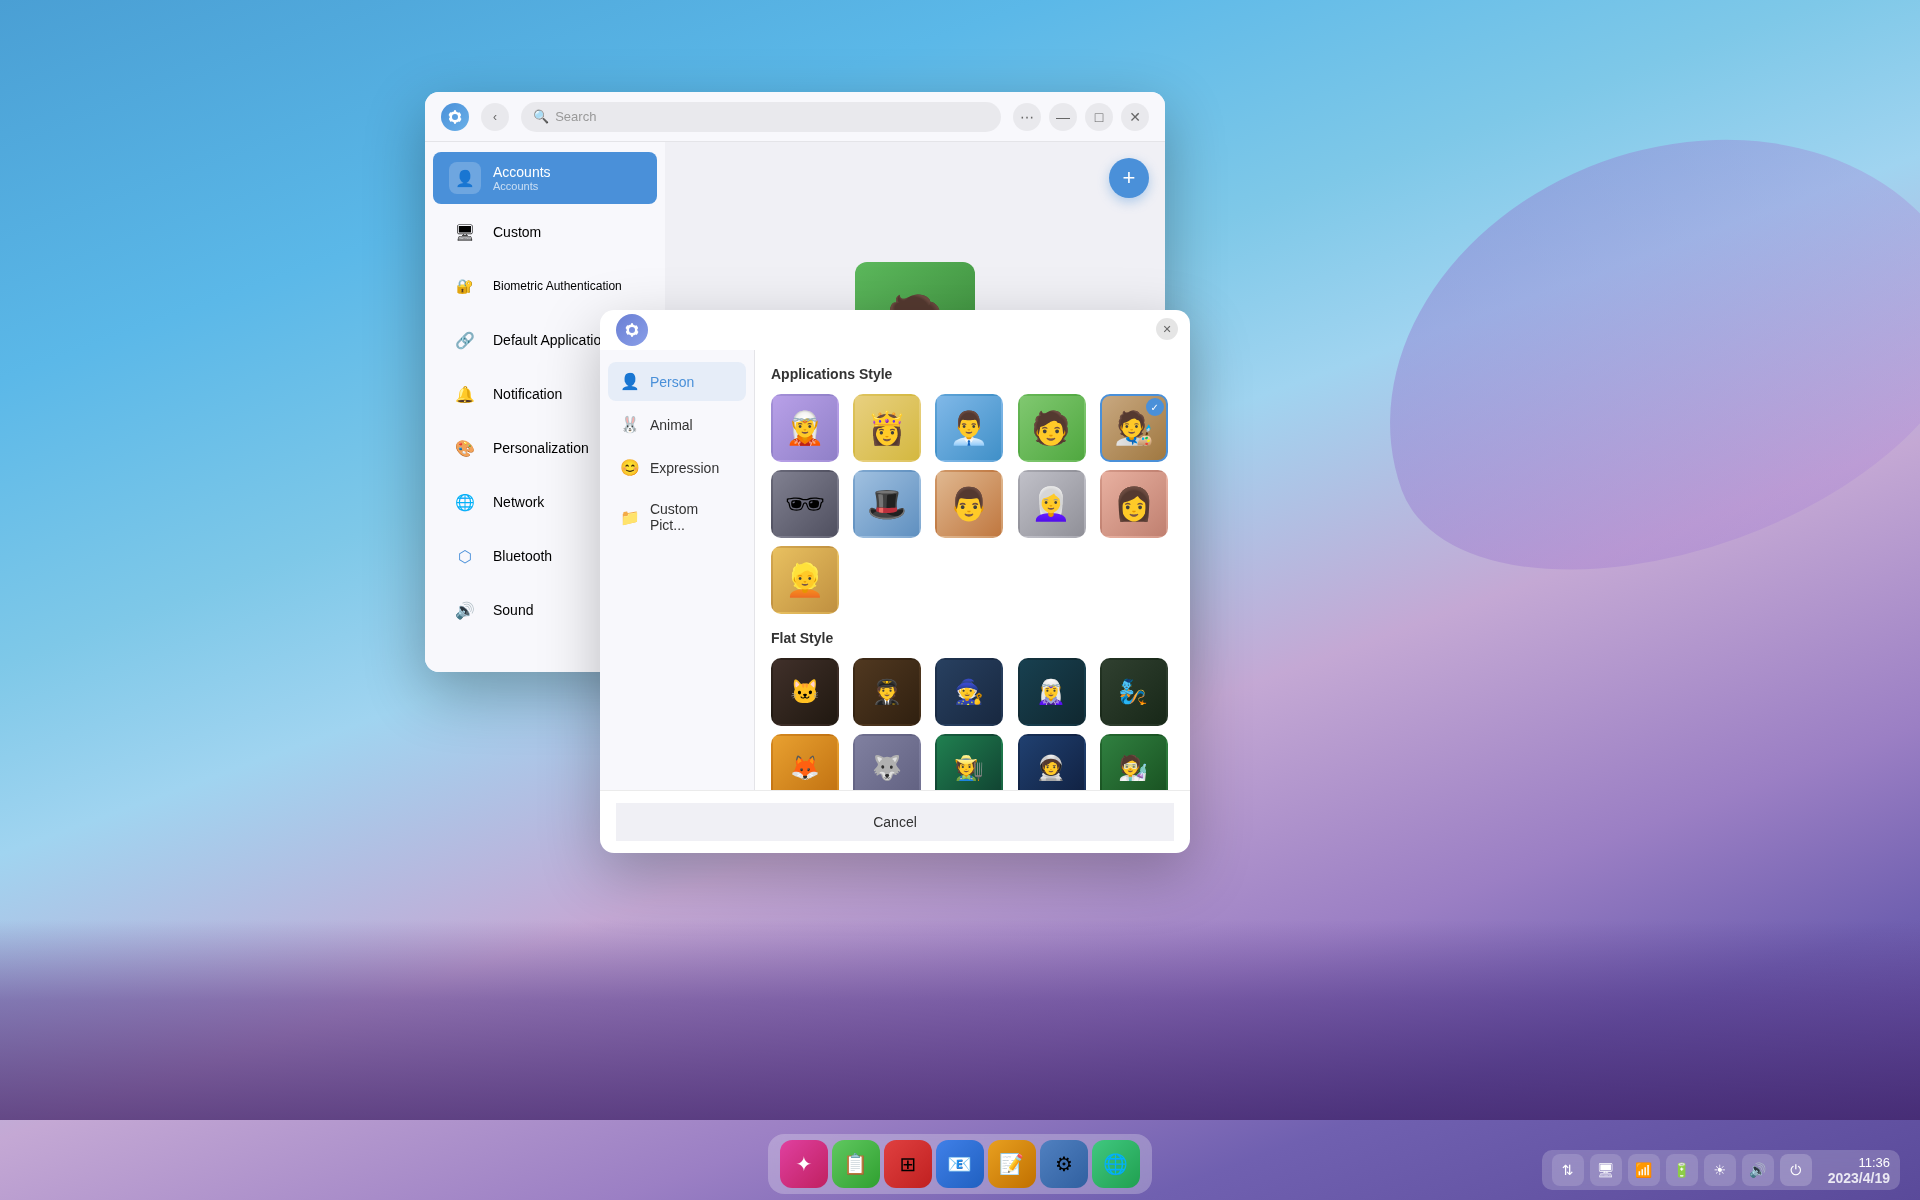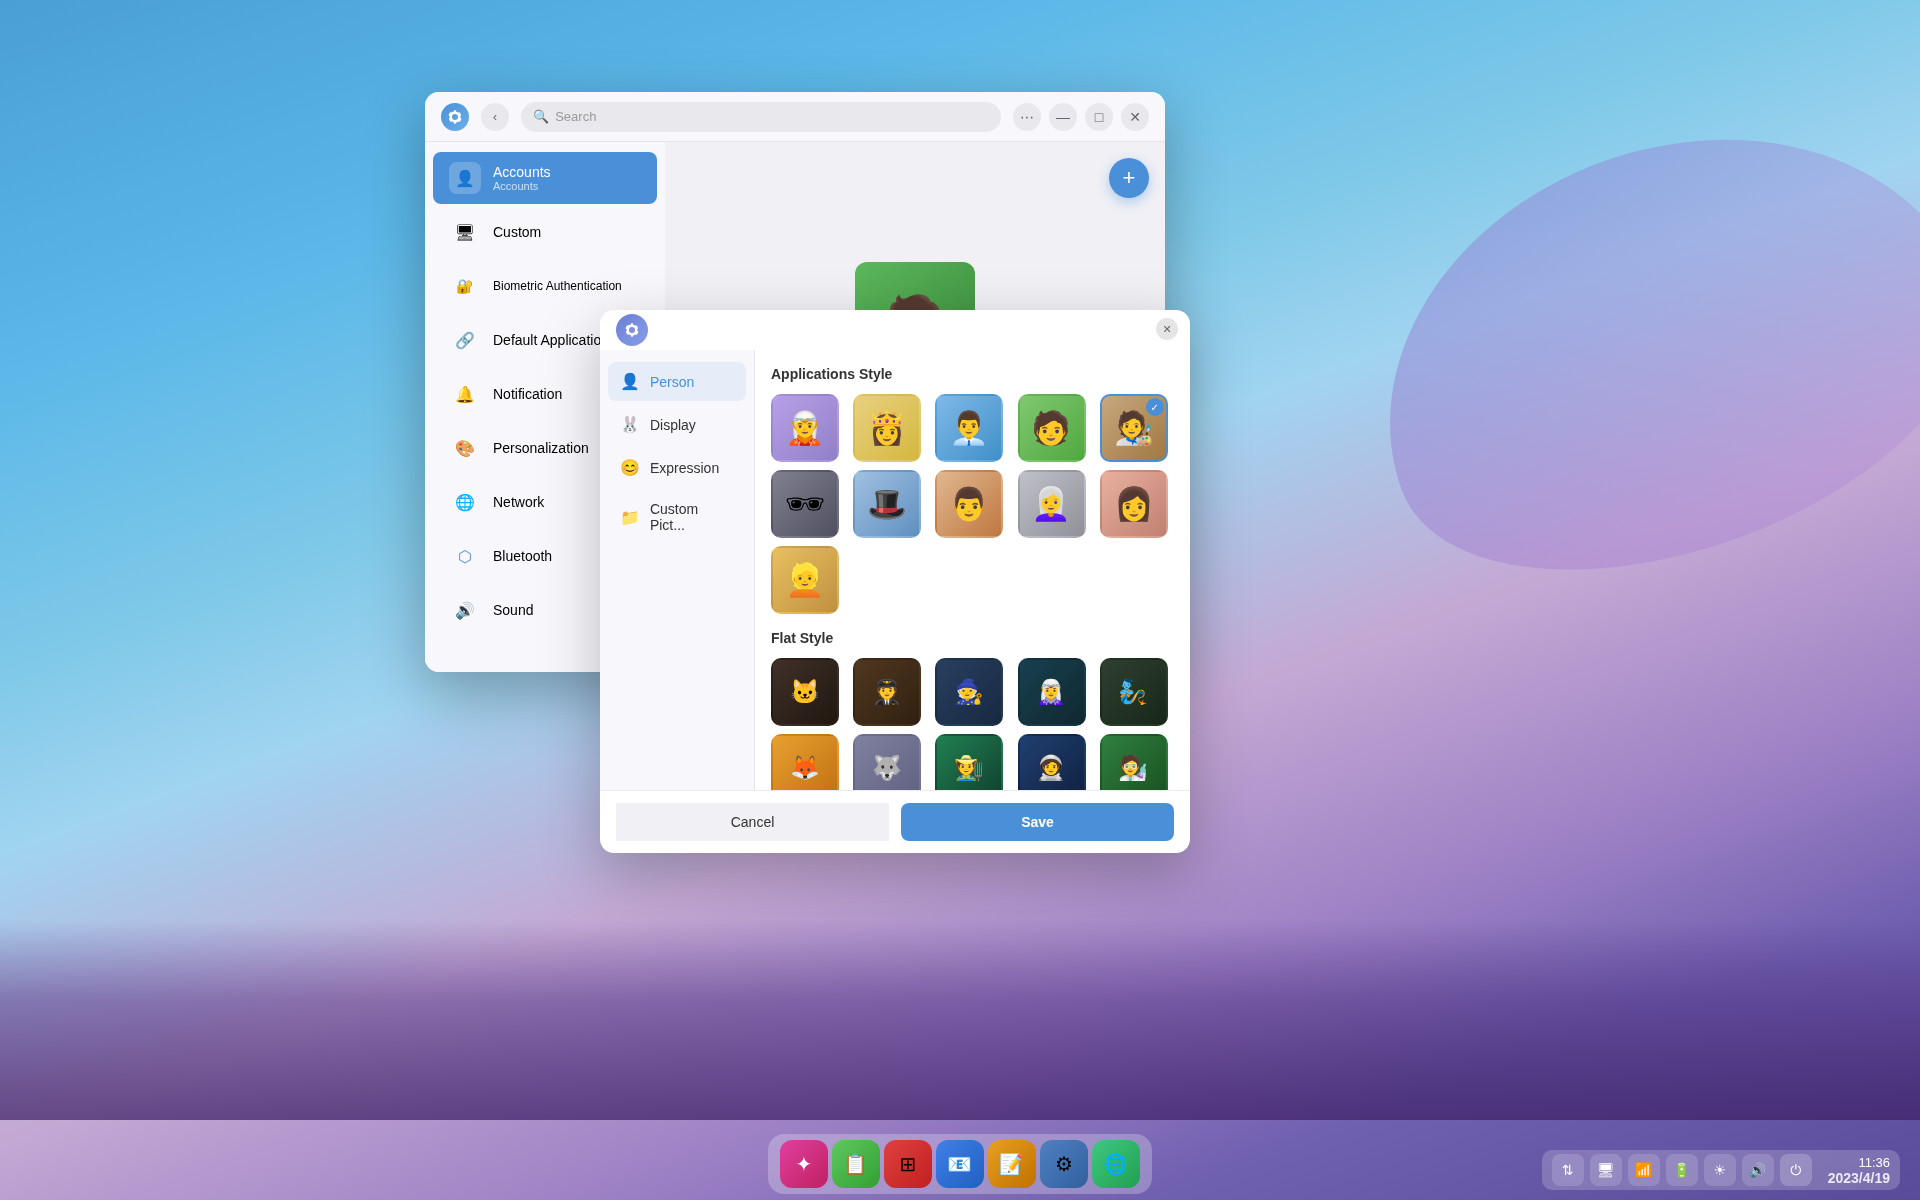--- a/index.html
+++ b/index.html
@@ -622,21 +622,21 @@
 
   <div class="dialog-body">
 
     <div class="dialog-sidebar">
       <div class="category-item active">
         <span class="category-icon">👤</span>
         <span>Person</span>
       </div>
       <div class="category-item">
         <span class="category-icon">🐰</span>
-        <span>Display</span>
+        <span>Animal</span>
       </div>
       <div class="category-item">
         <span class="category-icon">😊</span>
         <span>Expression</span>
       </div>
       <div class="category-item">
         <span class="category-icon">📁</span>
         <span>Custom Pict...</span>
       </div>
     </div>
@@ -712,21 +712,20 @@
         </div>
         <div class="avatar-item" style="background:linear-gradient(135deg,#308040,#185020);">
           <div class="avatar-face" style="font-size:24px;">🧑‍🔬</div>
         </div>
       </div>
     </div>
   </div>
 
   <div class="dialog-footer">
     <button class="btn-cancel">Cancel</button>
-    <button class="btn-save">Save</button>
   </div>
 </div>
 
 <div class="taskbar">
   <div class="taskbar-main">
     <div class="taskbar-icon" style="background:linear-gradient(135deg,#e040a0,#c02060);border-radius:12px;">
       <span style="font-size:20px;color:white;">✦</span>
     </div>
     <div class="taskbar-icon" style="background:linear-gradient(135deg,#60c860,#30a030);border-radius:12px;">
       <span style="font-size:20px;">📋</span>

